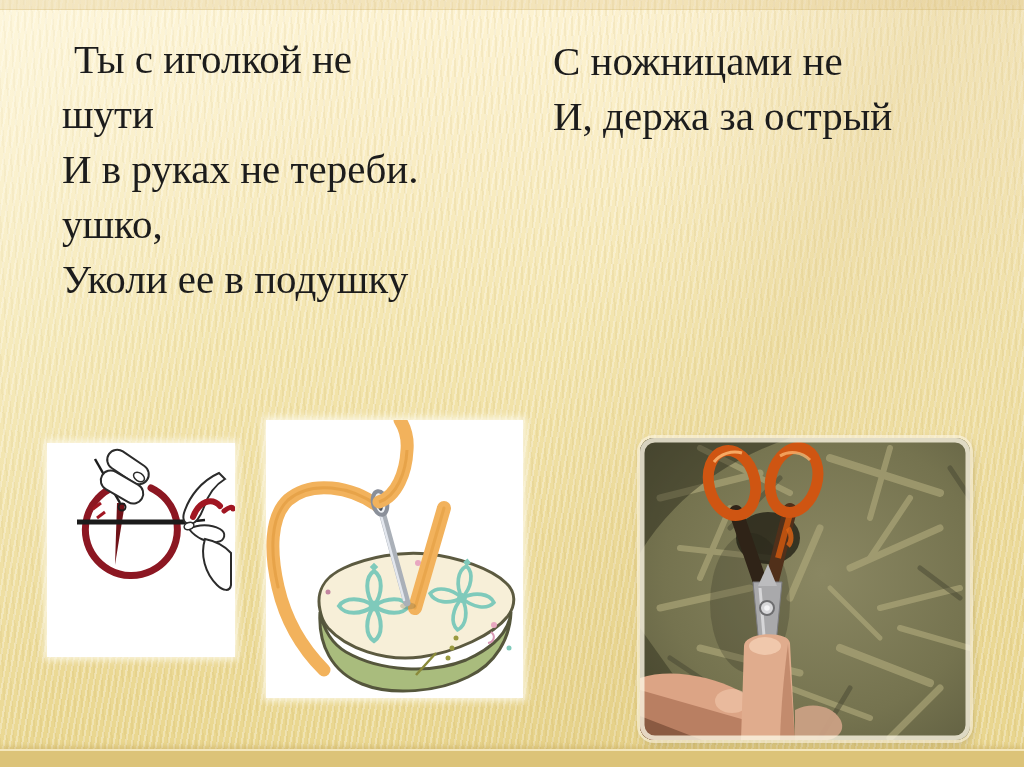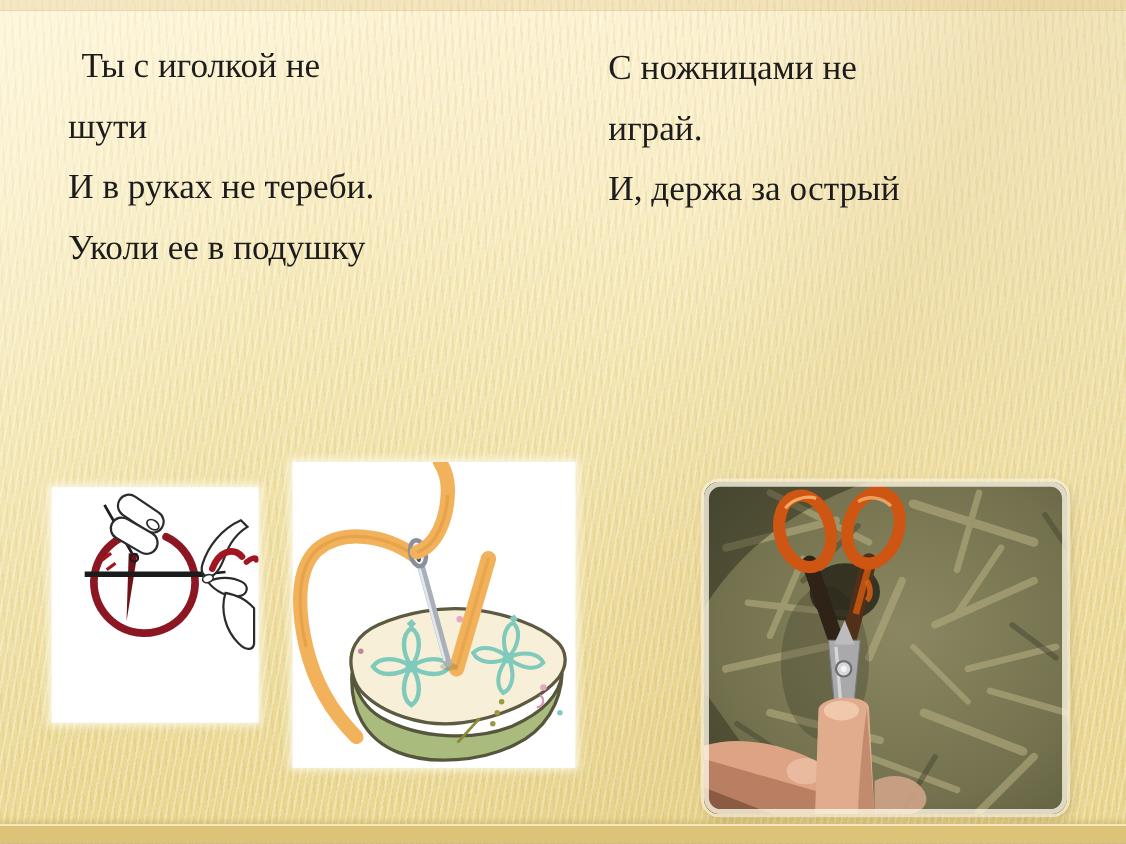--- a/index.html
+++ b/index.html
@@ -13,21 +13,21 @@
   }
   .sheen{
     position:absolute;inset:0;pointer-events:none;
     background:
       linear-gradient(115deg, rgba(255,252,235,.40) 0%, rgba(255,252,235,0) 28%),
       linear-gradient(245deg, rgba(205,175,95,.16) 0%, rgba(205,175,95,0) 34%),
       linear-gradient(115deg, rgba(205,175,95,0) 52%, rgba(205,175,95,.14) 68%, rgba(205,175,95,0) 84%);
   }
   .top-strip{position:absolute;left:0;top:0;width:100%;height:9px;background:rgba(215,185,115,.25);border-bottom:1px solid rgba(200,170,95,.25);}
   .bottom-band{position:absolute;left:0;bottom:0;width:100%;height:16px;background:#dcc378;border-top:2px solid rgba(250,240,205,.8);box-shadow:0 -3px 4px rgba(190,160,85,.35);}
-  .poem{position:absolute;font-size:32px;line-height:55px;color:#1c1c1c;}
+  .poem{position:absolute;font-size:41px;line-height:55px;color:#1c1c1c;}
   .poem .line{white-space:nowrap;}
   #left-poem{left:62px;top:32px;}
   #left-poem .line:first-child{text-indent:12px;}
   #right-poem{left:553px;top:34px;}
   .img-box{position:absolute;background:#ffffff;box-shadow:0 0 7px 3px rgba(252,247,230,.9);}
   #img-needle{left:47px;top:443px;width:188px;height:214px;}
   #img-pincushion{left:266px;top:420px;width:257px;height:278px;}
   #img-scissors{
     position:absolute;left:640px;top:438px;width:330px;height:302px;
     border-radius:14px;overflow:hidden;
@@ -39,26 +39,26 @@
 <body>
 
 <div class="slide">
   <div class="sheen"></div>
   <div class="top-strip"></div>
 
   <div class="poem" id="left-poem">
     <div class="line">Ты с иголкой не</div>
     <div class="line">шути</div>
     <div class="line">И в руках не тереби.</div>
+    <div class="line">ушко,</div>
     <div class="line">Уколи ее в подушку</div>
   </div>
 
   <div class="poem" id="right-poem">
     <div class="line">С ножницами не</div>
-    <div class="line">играй.</div>
     <div class="line">И, держа за острый</div>
   </div>
 
   <div class="img-box" id="img-needle">
     <svg viewBox="0 0 188 214">
 
       <path d="M104 45 A46 46 0 1 1 67 44" fill="none" stroke="#8c1722" stroke-width="7" stroke-linecap="round"></path>
 
       <path d="M70 60 L78 60 L68 122 Z" fill="#701218"></path>
 

